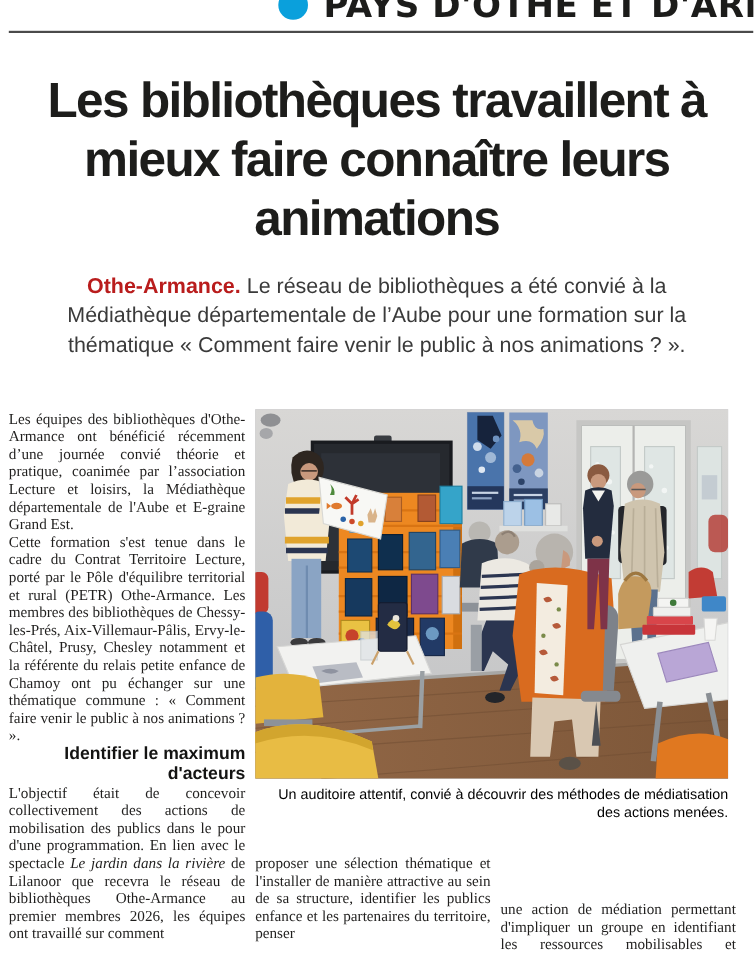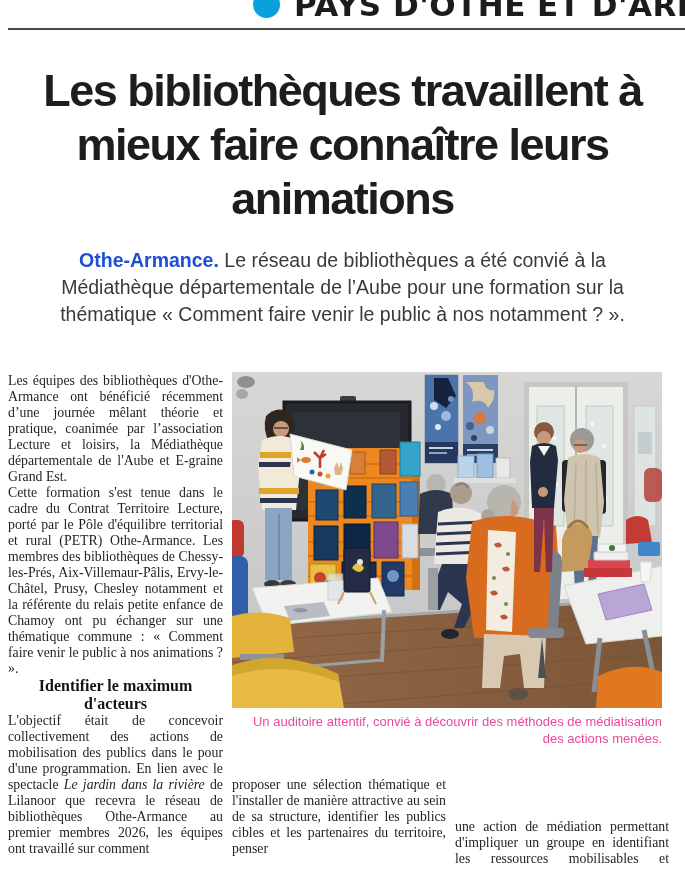--- a/index.html
+++ b/index.html
@@ -39,50 +39,50 @@
   
   .bodycol{
     font-family:"Liberation Serif",serif;font-size:13.8px;line-height:16px;
     color:#201f1e;text-align:justify;
   }
   .bodycol p{margin:0;}
   .col1{top:373px;left:8px;width:215px;}
   .col2{top:777px;left:232px;width:214px;}
   .col3{top:777px;left:455px;width:214px;margin-top:42px;}
   .subhead{
-    font-family:Liberation Serif, serif;font-weight:700;
+    font-family:Liberation Sans, sans-serif;font-weight:700;
     font-size:16px;line-height:18px;color:#141413;
-    margin:9px 0 3px 0;text-align:center;
+    margin:9px 0 3px 0;text-align:right;
   }
   .italic{font-style:italic;margin-top:44px;}
   .end-mark{font-size:11px;letter-spacing:0;}
 
   
   .photo{top:372px;left:232px;width:430px;height:336px;overflow:hidden;background:#c8c8ca;}
   .photo svg{display:block;}
   .caption{
     top:713px;left:232px;width:430px;text-align:right;
-    font-size:13px;line-height:17px;color:#ec4899;
+    font-size:13px;line-height:17px;color:#000000;
   }
 </style>
 </head>
 <body>
 
 <div class="abs masthead">
   <span class="masthead-dot" style="background:#0aa0dc;"></span>
   <div class="masthead-title">PAYS D'OTHE ET D'ARMANCE</div>
 </div>
 <div class="abs top-rule"></div>
 
 <h1 class="abs headline" style="margin:0;">Les bibliothèques travaillent à mieux faire connaître leurs animations</h1>
 
-<div class="abs lead"><span class="lead-location" style="color:#1d4ed8;">Othe-Armance.</span><span> Le réseau de bibliothèques a été convié à la Médiathèque départementale de l’Aube pour une formation sur la thématique « Comment faire venir le public à nos notamment ? ».</span></div>
+<div class="abs lead"><span class="lead-location" style="color:#b91c1c;">Othe-Armance.</span><span> Le réseau de bibliothèques a été convié à la Médiathèque départementale de l’Aube pour une formation sur la thématique « Comment faire venir le public à nos animations ? ».</span></div>
 
 <div class="abs bodycol col1">
-  <p>Les équipes des bibliothèques d'Othe-Armance ont bénéficié récemment d’une journée mêlant théorie et pratique, coanimée par l’association Lecture et loisirs, la Médiathèque départementale de l'Aube et E-graine Grand Est.</p>
+  <p>Les équipes des bibliothèques d'Othe-Armance ont bénéficié récemment d’une journée convié théorie et pratique, coanimée par l’association Lecture et loisirs, la Médiathèque départementale de l'Aube et E-graine Grand Est.</p>
   <p>Cette formation s'est tenue dans le cadre du Contrat Territoire Lecture, porté par le Pôle d'équilibre territorial et rural (PETR) Othe-Armance. Les membres des bibliothèques de Chessy-les-Prés, Aix-Villemaur-Pâlis, Ervy-le-Châtel, Prusy, Chesley notamment et la référente du relais petite enfance de Chamoy ont pu échanger sur une thématique commune : « Comment faire venir le public à nos animations ? ».</p>
   <p class="subhead">Identifier le maximum d'acteurs</p>
   <p><span>L'objectif était de concevoir collectivement des actions de mobilisation des publics dans le pour d'une programmation. En lien avec le spectacle </span><span class="italic">Le jardin dans la rivière</span><span> de Lilanoor que recevra le réseau de bibliothèques Othe-Armance au premier membres 2026, les équipes ont travaillé sur comment</span></p>
 </div>
 
 <div class="abs photo">
   <svg width="430" height="336" viewBox="0 0 430 336" xmlns="http://www.w3.org/2000/svg">
     <defs>
       <linearGradient id="wall" x1="0" y1="0" x2="0" y2="1">
         <stop offset="0" stop-color="#d8d7d5"></stop>
@@ -360,17 +360,17 @@
       <line x1="412" y1="258" x2="422" y2="306" stroke="#8a8f94" stroke-width="5"></line>
     </g>
 
     <path d="M366,304 q34,-16 64,-4 l0,36 -66,0 z" fill="#e07820"></path>
   </svg>
 </div>
 
 <div class="abs caption">Un auditoire attentif, convié à découvrir des méthodes de médiatisation des actions menées.</div>
 
 <div class="abs bodycol col2">
-  <p>proposer une sélection thématique et l'installer de manière attractive au sein de sa structure, identifier les publics cibles et les partenaires du territoire, penser</p>
+  <p>proposer une sélection thématique et l'installer de manière attractive au sein de sa structure, identifier les publics enfance et les partenaires du territoire, penser</p>
 </div>
 <div class="abs bodycol col3">
   <p><span>une action de médiation permettant d'impliquer un groupe en identifiant les ressources mobilisables et valoriser l'animation après sa tenue.</span> <span class="end-mark">●</span></p>
 </div>
 
 </body></html>

